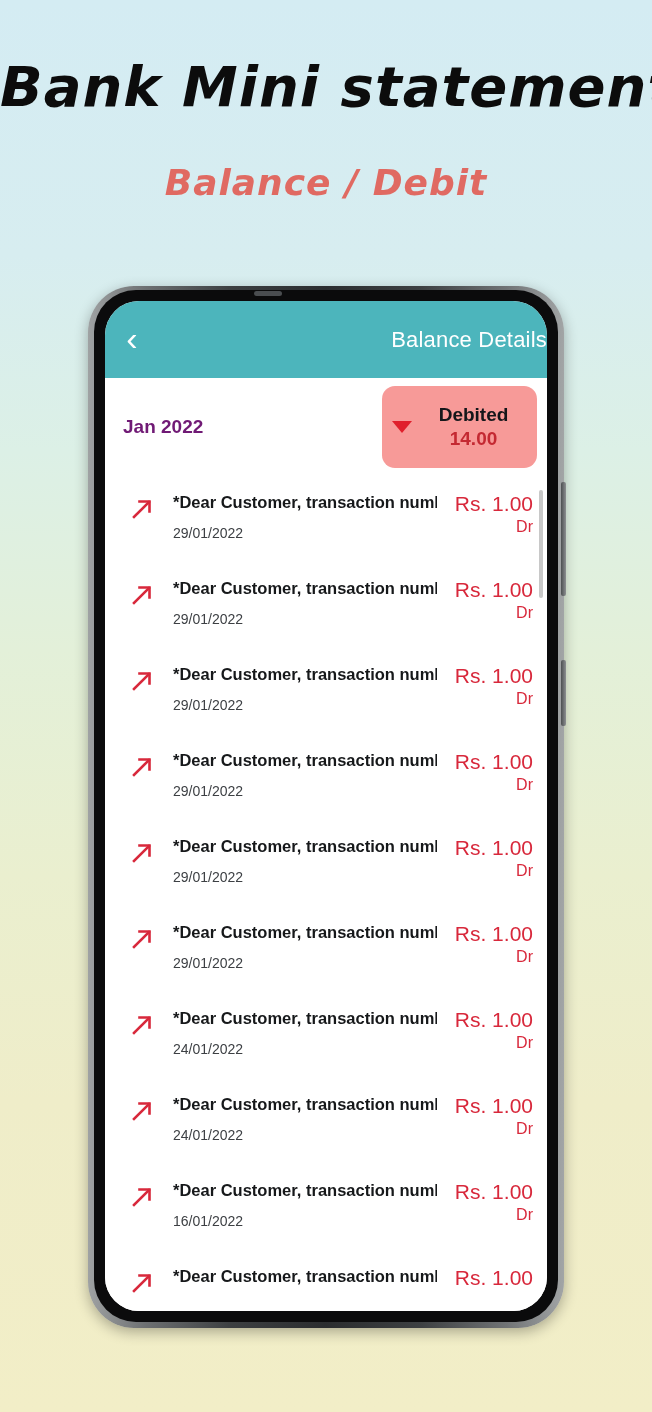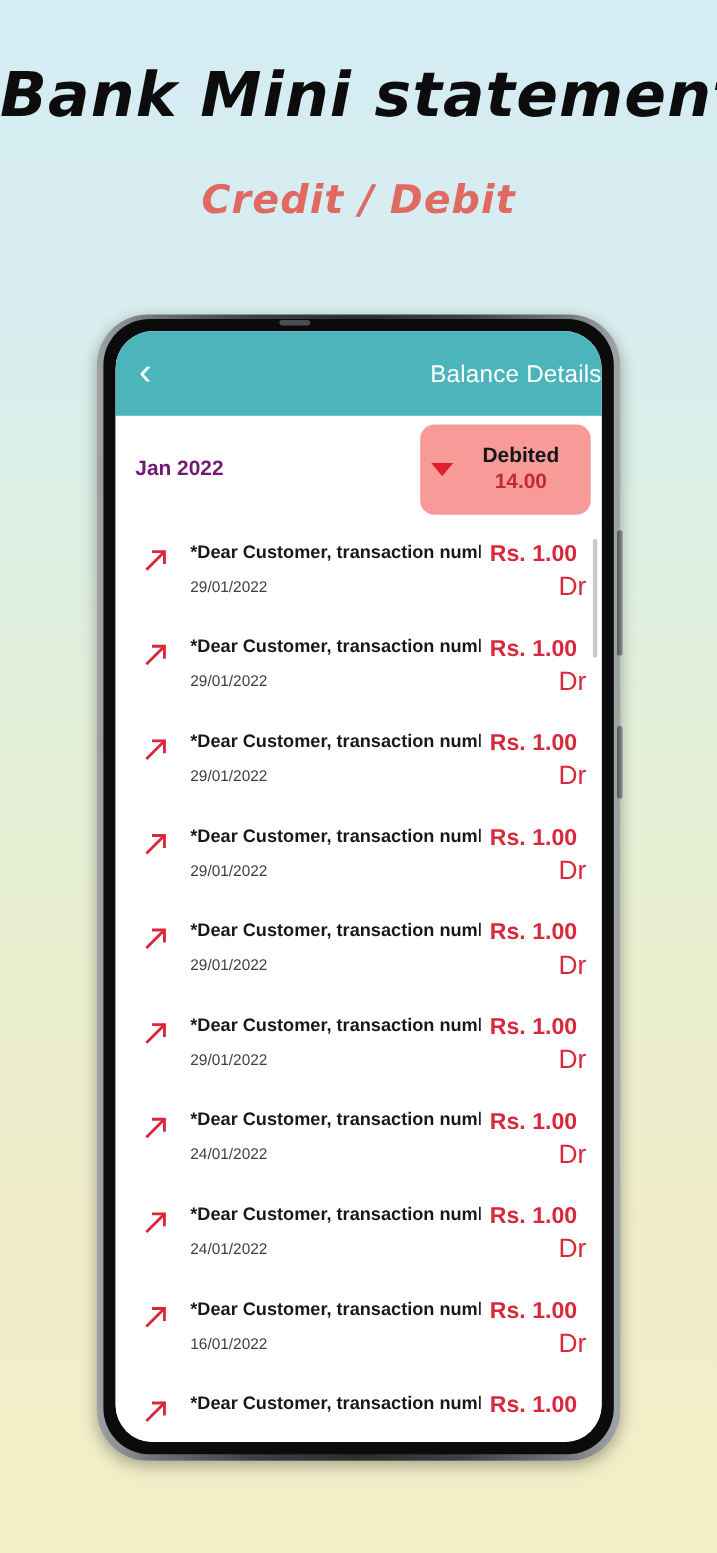--- a/index.html
+++ b/index.html
@@ -240,27 +240,26 @@
     margin-top: 12px;
   }
   .tx-amount {
     flex: 0 0 auto;
     width: 96px;
     text-align: right;
     color: #d8283b;
   }
   .tx-amount-value {
     font-size: 21px;
-    font-weight: bold;
+    font-weight: normal;
     line-height: 1.1;
     white-space: nowrap;
-    text-align: center;
   }
   .tx-amount-type {
-    font-size: 24px;
+    font-size: 16px;
     line-height: 1.55;
   }
   .scrollbar-track {
     position: absolute;
     right: 2px;
     top: 6px;
     width: 4px;
     height: 820px;
     background: transparent;
   }
@@ -271,21 +270,21 @@
     width: 4px;
     height: 108px;
     border-radius: 2px;
     background: #c8c8c8;
   }
 </style>
 </head>
 <body>
 
 <div class="promo-title">Bank Mini statement</div>
-<div class="promo-subtitle">Credit / Debit</div>
+<div class="promo-subtitle">Balance / Debit</div>
 
 <div class="phone">
   <div class="phone-frame">
     <div class="phone-inner-bezel"></div>
   </div>
   <div class="speaker-slot"></div>
   <div class="side-btn volume"></div>
   <div class="side-btn power"></div>
 
   <div class="phone-screen">

